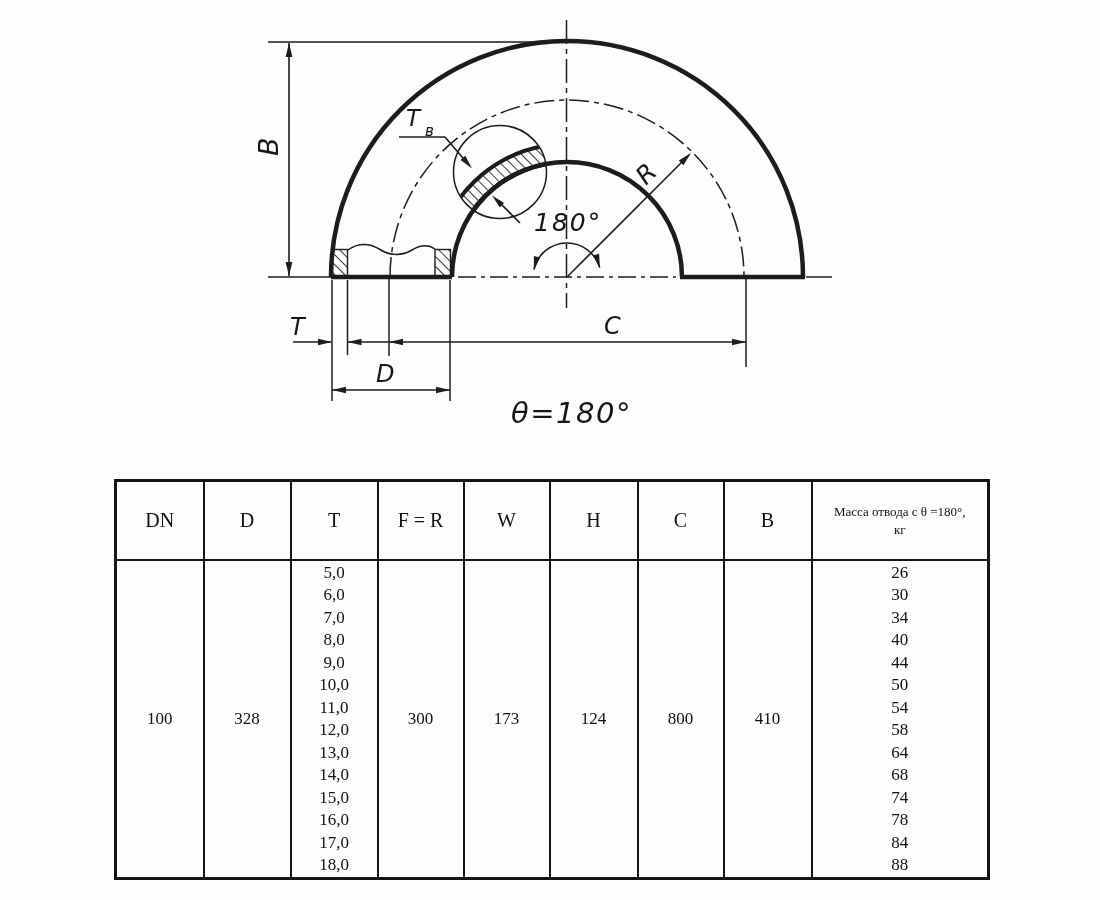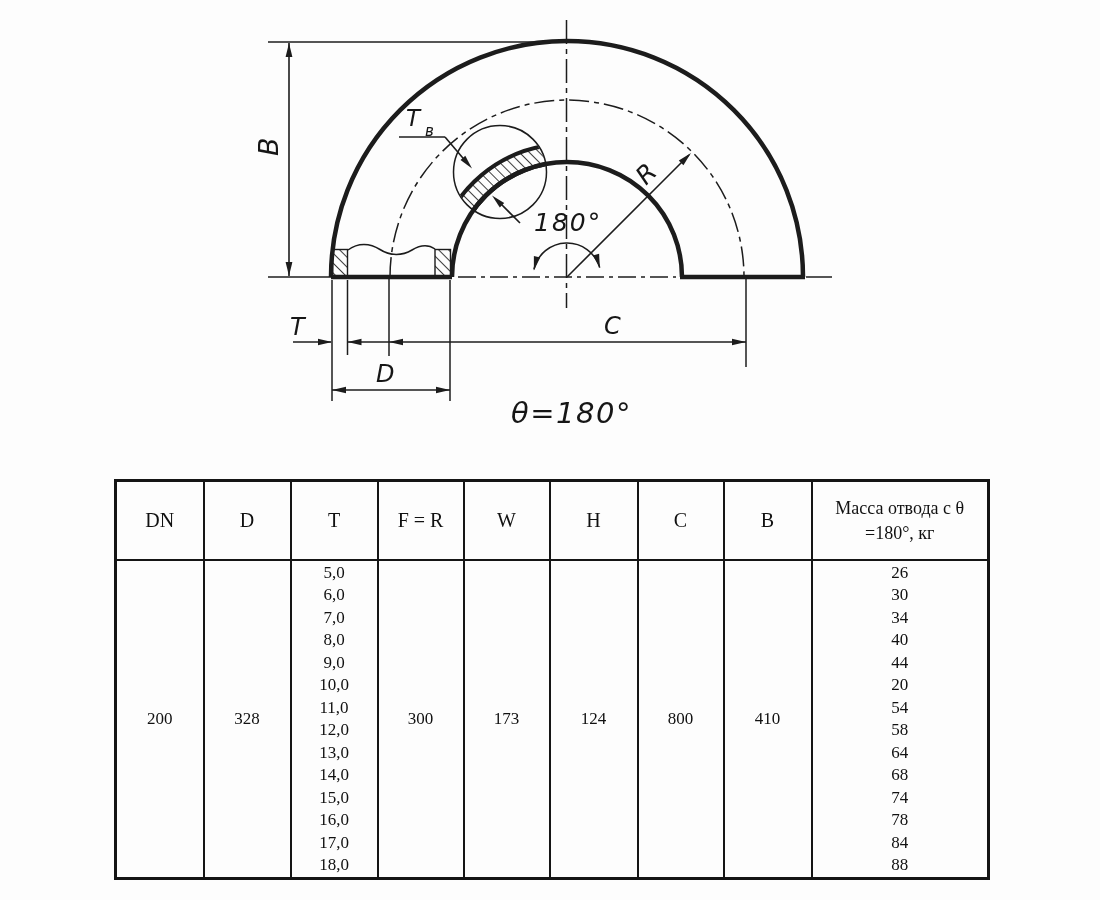--- a/index.html
+++ b/index.html
@@ -17,21 +17,21 @@
     border-collapse:collapse;table-layout:fixed;width:873px;
     font-family:"Liberation Serif", serif;color:#111;border-radius:19px;
   }
   .dim-table th,.dim-table td{
     border:2px solid #151515;text-align:center;vertical-align:middle;padding:0;
   }
   .dim-table{border:3px solid #151515;}
   .dim-table th{
     font-weight:normal;font-size:20px;height:77px;
   }
-  .dim-table th.mass-h{font-size:18px;line-height:1.35;padding:0 7px;}
+  .dim-table th.mass-h{font-size:13px;line-height:1.35;padding:0 14px;}
   .dim-table td{font-size:17px;height:316px;margin-top:12px;}
   .multiline{white-space:pre-line;line-height:22.5px;}
 </style>
 </head>
 <body>
 
 <div class="canvas">
 
   <svg class="drawing" width="1100" height="460" viewBox="0 0 1100 460">
     <defs>
@@ -149,21 +149,21 @@
         <th>F = R</th>
         <th>W</th>
         <th>H</th>
         <th>C</th>
         <th>B</th>
         <th class="mass-h">Масса отвода с θ =180°, кг</th>
       </tr>
     </thead>
     <tbody>
       <tr>
-        <td>200</td>
+        <td>100</td>
         <td>328</td>
         <td class="multiline">5,0
 6,0
 7,0
 8,0
 9,0
 10,0
 11,0
 12,0
 13,0
@@ -175,21 +175,21 @@
         <td>300</td>
         <td>173</td>
         <td>124</td>
         <td>800</td>
         <td>410</td>
         <td class="multiline">26
 30
 34
 40
 44
-20
+50
 54
 58
 64
 68
 74
 78
 84
 88</td>
       </tr>
     </tbody>

